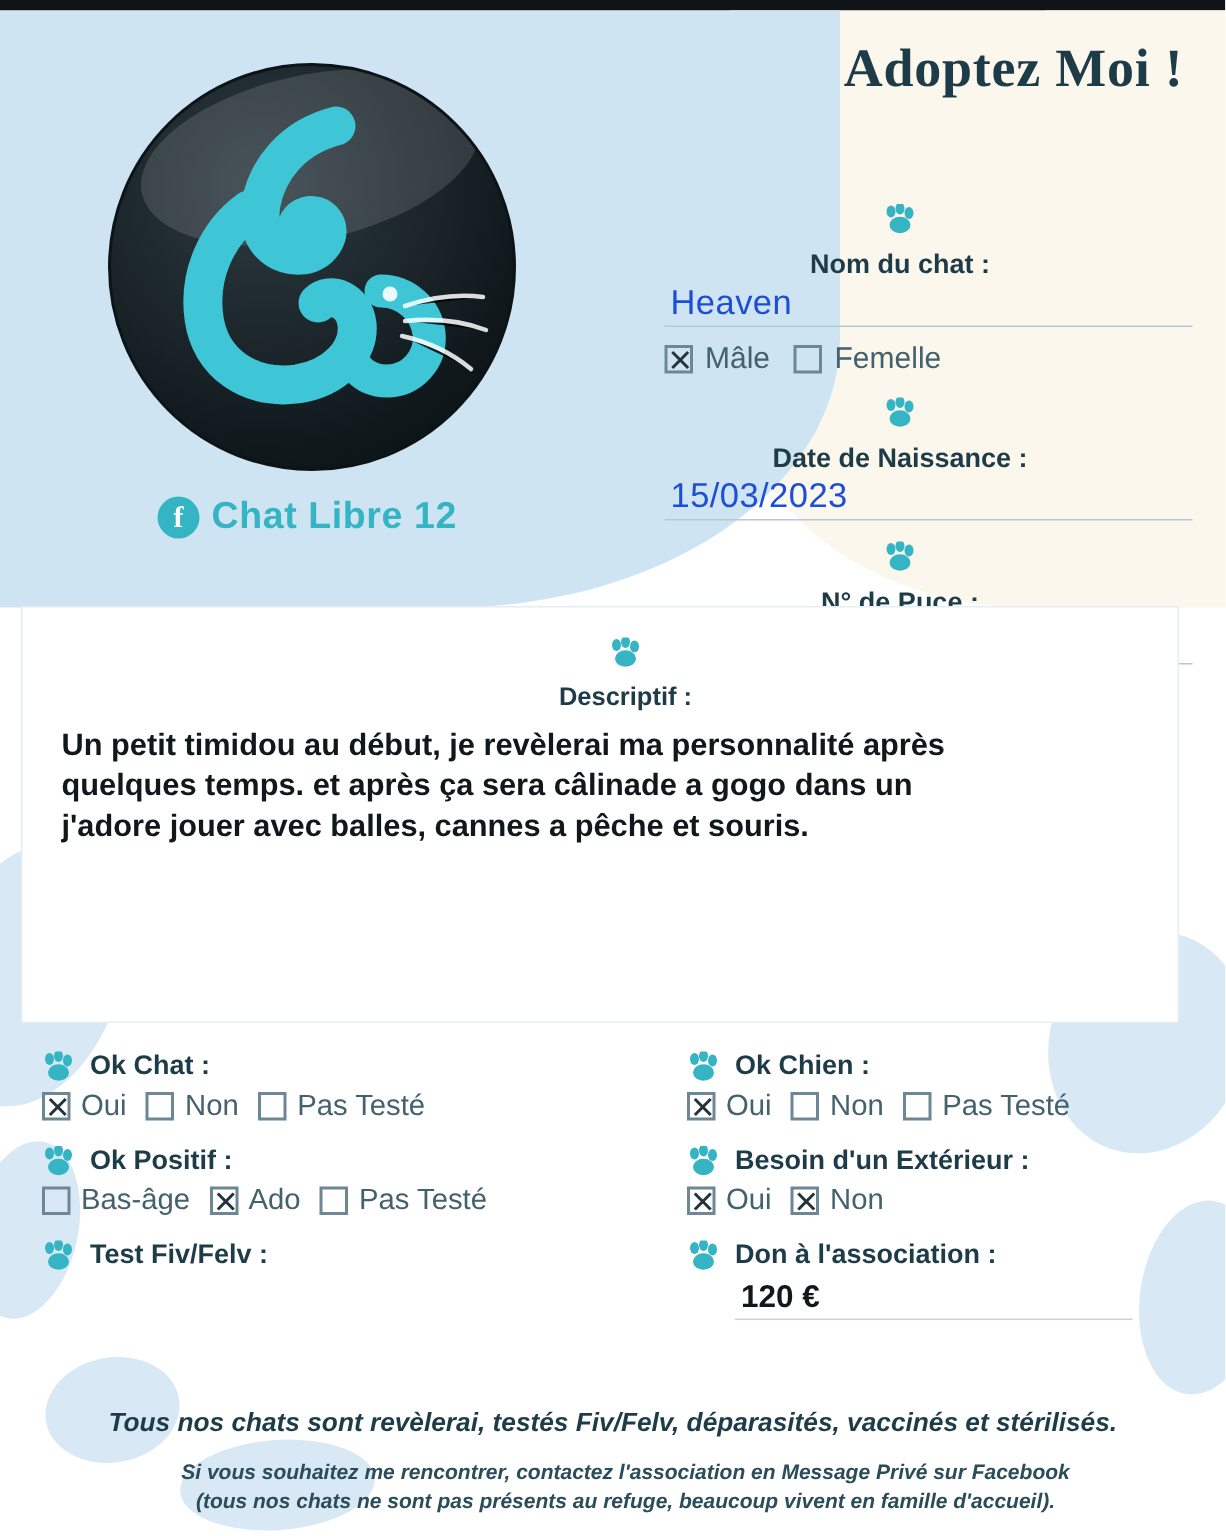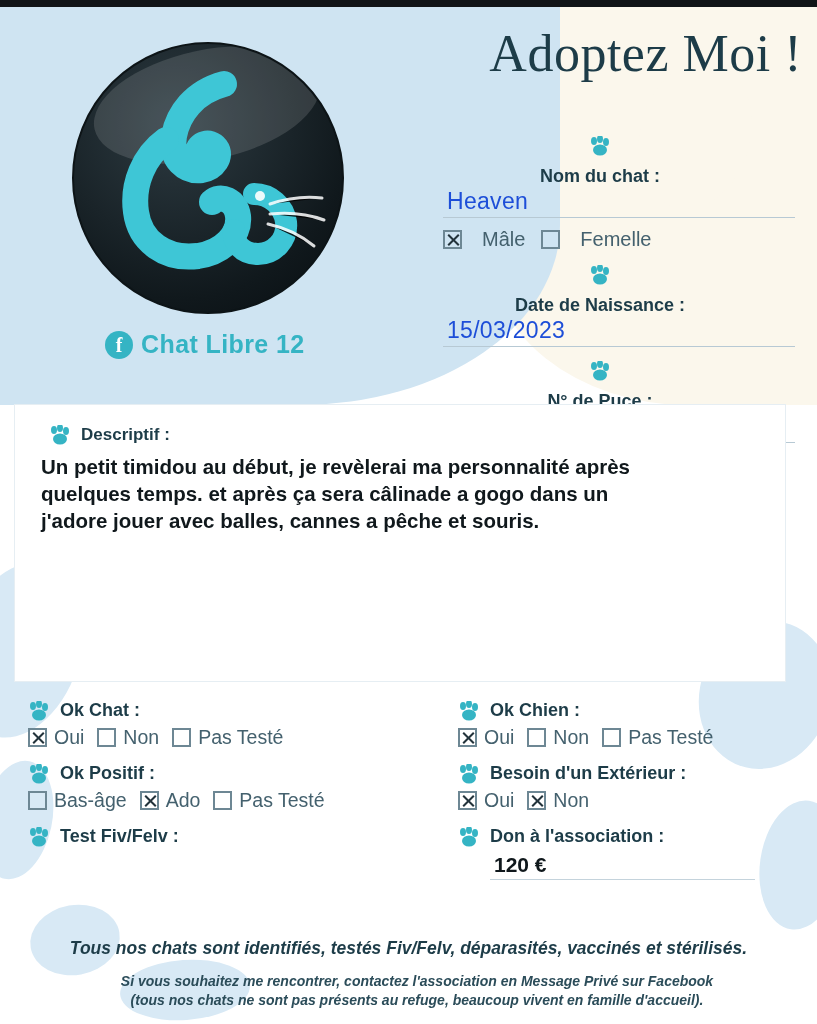--- a/index.html
+++ b/index.html
@@ -47,24 +47,24 @@
   .blob.b1 { left: -40px; top: 560px; width: 120px; height: 180px; transform: rotate(18deg); }
   .blob.b2 { left: -18px; top: 760px; width: 70px; height: 120px; transform: rotate(12deg); }
   .blob.b3 { left: 30px; top: 905px; width: 90px; height: 70px; transform: rotate(-10deg); }
   .blob.b4 { left: 120px; top: 960px; width: 130px; height: 60px; transform: rotate(-4deg); }
   .blob.b5 { left: 700px; top: 620px; width: 130px; height: 150px; transform: rotate(20deg); }
   .blob.b6 { left: 760px; top: 800px; width: 80px; height: 130px; transform: rotate(8deg); }
   .blob.c1 { background: #fbf7ec; left: 640px; top: 60px; width: 110px; height: 150px; transform: rotate(15deg); }
 
   
   .title {
-    position: absolute; top: 24px; right: 15px;
+    position: absolute; top: 24px; right: 28px;
     font-family: "Liberation Serif", serif;
-    font-weight: normal;
-    font-size: 52px;
+    font-weight: bold;
+    font-size: 36px;
     color: #1d3c48;
     letter-spacing: 0.5px;
     text-align: right;
   }
 
   
   .logo-wrap {
     position: absolute; left: 72px; top: 42px;
     width: 272px; height: 272px;
   }
@@ -114,21 +114,21 @@
     border-bottom: 1px solid #b7c9d4;
     padding: 1px 0 2px 4px;
     width: 352px;
     letter-spacing: 0.3px;
   }
   .gender-row {
     margin-left: 38px; margin-top: 10px;
     display: flex; align-items: center; gap: 16px;
     font-size: 20px; color: #44616e;
   }
-  .opt { display: flex; align-items: center; gap: 20px; }
+  .opt { display: flex; align-items: center; gap: 8px; }
 
   
   .paw { width: 22px; height: 20px; position: relative; flex: 0 0 auto; }
 
   
   .cbx {
     width: 19px; height: 19px; border: 2px solid #6d8794;
     display: inline-flex; align-items: center; justify-content: center;
     position: relative; background: transparent; flex: 0 0 auto;
   }
@@ -142,21 +142,21 @@
   
   .desc-box {
     position: absolute; left: 14px; top: 404px;
     width: 772px; height: 278px;
     background: #ffffff;
     border: 1px solid #e6eef3;
   }
   .desc-head {
     display: flex; align-items: center; gap: 10px;
     margin: 20px 0 8px 34px;
-    font-size: 17px; font-weight: bold; color: #1d3c48;
+    font-size: 17px; font-weight: bold; color: #1d3c48; flex-direction: column;
   }
   .desc-body {
     margin: 0 26px 0 26px;
     font-size: 20.5px; font-weight: bold; color: #10181c;
     line-height: 1.32;
   }
 
   
   .grid {
     position: absolute; left: 28px; top: 700px; width: 760px;
@@ -439,19 +439,19 @@
               <ellipse cx="11" cy="14" rx="7" ry="5.5" fill="#35b4c4"></ellipse>
             </svg>
         </span>
         <span>Don à l'association :</span>
       </div>
       <div class="money">120 €</div>
     </div>
 
   </div>
 
-  <div class="foot1">Tous nos chats sont identifiés, testés Fiv/Felv, déparasités, vaccinés et stérilisés.</div>
+  <div class="foot1">Tous nos chats sont revèlerai, testés Fiv/Felv, déparasités, vaccinés et stérilisés.</div>
   <div class="foot2">
     <div>Si vous souhaitez me rencontrer, contactez l'association en Message Privé sur Facebook</div>
     <div>(tous nos chats ne sont pas présents au refuge, beaucoup vivent en famille d'accueil).</div>
   </div>
 
 </div>
 
 </body></html>

